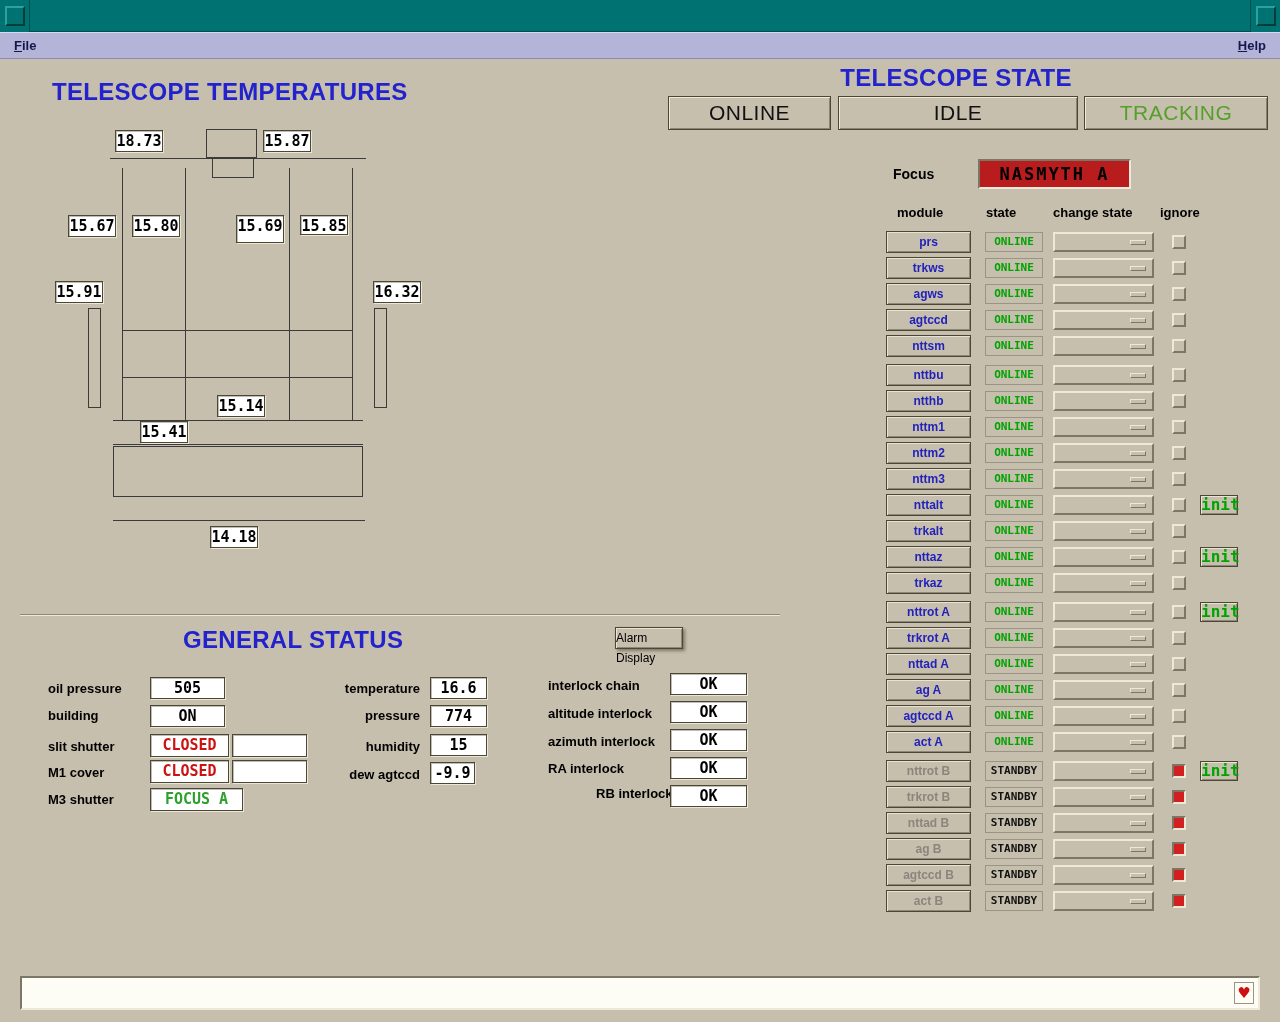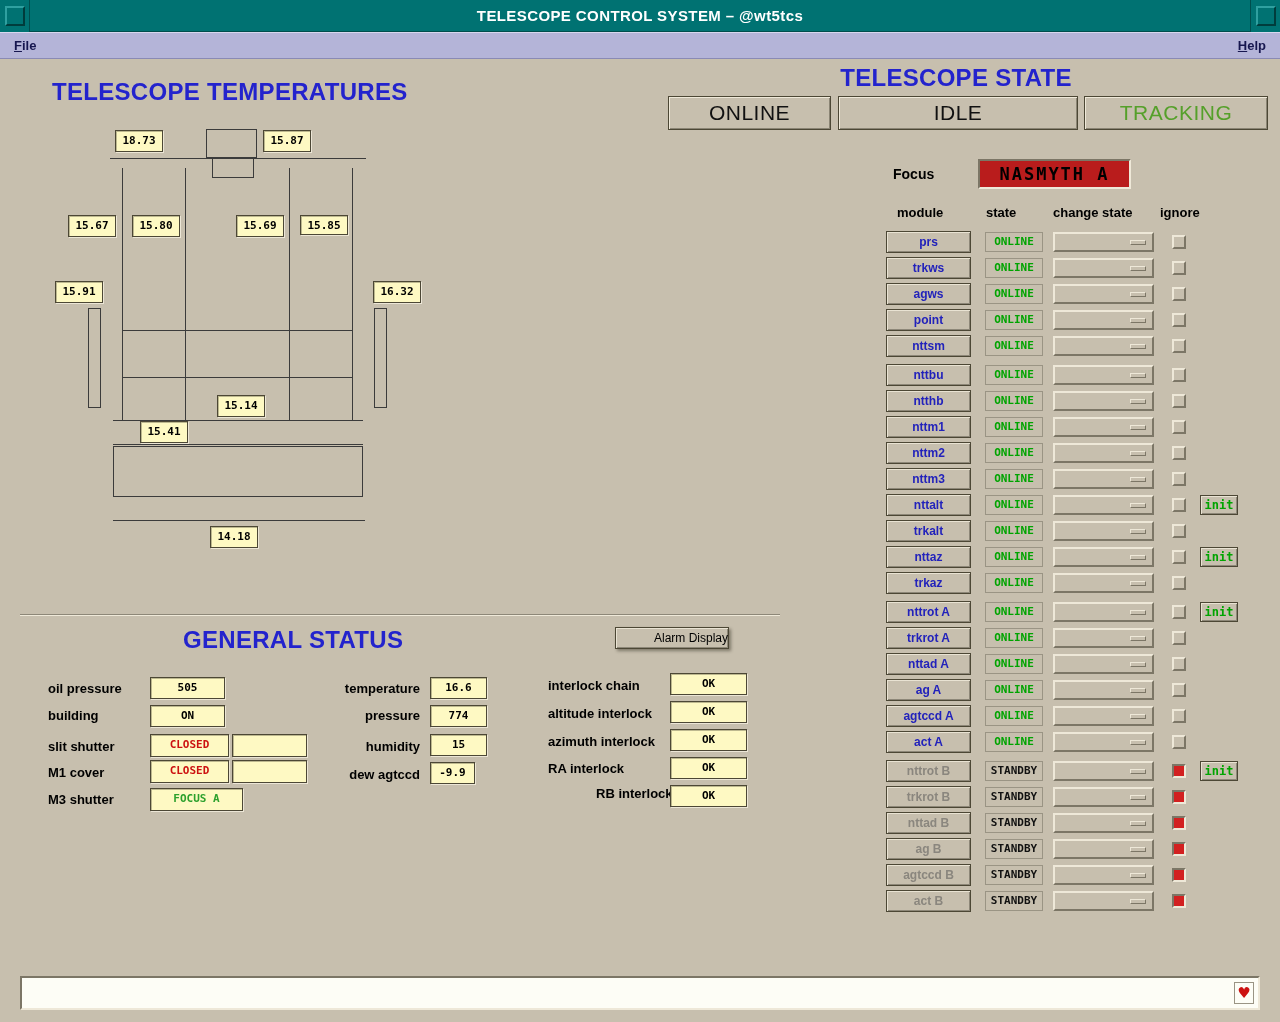--- a/index.html
+++ b/index.html
@@ -45,23 +45,23 @@
   .menu-help { right:10px; }
 
   
   .h-blue {
     position:absolute; color:#2323cd; font-size:24px; font-weight:bold;
     letter-spacing:.3px; white-space:nowrap;
   }
   .lab { position:absolute; font-size:13px; font-weight:bold; color:#000; white-space:nowrap; }
   .lab-r { text-align:right; width:90px; }
   .vbox {
-    position:absolute; background:#fef9c3; border:1px solid #4c4735;
+    position:absolute; background:#ffffff; border:1px solid #4c4735;
     box-shadow: inset 1px 1px 0 rgba(70,62,45,.35), 1px 1px 0 #ece6d6;
-    font-family:"DejaVu Sans Mono", monospace; font-weight:bold; font-size:11px;
+    font-family:"DejaVu Sans Mono", monospace; font-weight:bold; font-size:15px;
     color:#000; text-align:center; line-height:20px; white-space:nowrap;
   }
   .red   { color:#cc1111; }
   .green { color:#2da12d; }
 
   .sl { position:absolute; background:#3b3b3b; }
   .sr { position:absolute; border:1px solid #3b3b3b; background:transparent; }
 
   .sep-h {
     position:absolute; left:20px; top:614px; width:760px; height:2px;
@@ -130,30 +130,30 @@
   .mod-chk.on {
     background:#d22020;
     border-top-color:#7c7666; border-left-color:#7c7666;
     border-bottom-color:#eee8d8; border-right-color:#eee8d8;
   }
   .init-btn {
     position:absolute; left:314px; top:1px; width:38px; height:20px;
     background:#c7bfae; border:1px solid #4c4735;
     box-shadow: inset 1px 1px 0 #e9e3d3, inset -1px -1px 0 #8d8778;
     color:#00a400; font-family:"DejaVu Sans Mono", monospace;
-    font-weight:bold; font-size:12px; text-align:center; line-height:18px;
+    font-weight:bold; font-size:16px; text-align:center; line-height:18px;
     cursor:default;
   }
 
   
   .alarm-btn {
-    position:absolute; left:615px; top:627px; width:114px; height:22px;
+    position:absolute; left:615px; top:627px; width:68px; height:22px;
     background:#c7bfae; border:1px solid #4c4735;
     box-shadow: inset 1px 1px 0 #e9e3d3, inset -1px -1px 0 #8d8778, 2px 2px 3px rgba(40,36,25,.45);
-    font-size:12px; color:#000; text-align:right; line-height:20px; cursor:default;
+    font-size:12px; color:#000; text-align:left; line-height:20px; cursor:default;
   }
 
   
   .msg {
     position:absolute; left:20px; top:976px; width:1240px; height:34px;
     background:#fdfdf6;
     border-top:2px solid #7c7666; border-left:2px solid #7c7666;
     border-bottom:2px solid #eee8d8; border-right:2px solid #eee8d8;
     font-family:"DejaVu Sans Mono", monospace; font-size:13px; line-height:30px;
     padding:0 6px; color:#000;
@@ -168,21 +168,20 @@
 </head>
 <body>
 
 <div class="titlebar">
   <div class="tb-corner left">
     <div class="tb-inner"></div>
   </div>
   <div class="tb-corner right">
     <div class="tb-inner"></div>
   </div>
-  <div class="tb-title">TELESCOPE CONTROL SYSTEM – @wt5tcs</div>
 </div>
 
 <div class="menubar">
   <div class="menu-item menu-file">File</div>
   <div class="menu-item menu-help">Help</div>
 </div>
 
 <div class="h-blue" style="left:52px;top:78px;">TELESCOPE TEMPERATURES</div>
 
 <div>
@@ -199,21 +198,21 @@
   <div class="sl" style="left:113px;top:420px;width:250px;height:1px"></div>
   <div class="sl" style="left:113px;top:444px;width:250px;height:1px"></div>
   <div class="sr" style="left:113px;top:446px;width:250px;height:51px"></div>
   <div class="sl" style="left:113px;top:520px;width:252px;height:1px"></div>
 </div>
 
 <div class="vbox" style="left:115px;top:130px;width:48px;height:22px">18.73</div>
 <div class="vbox" style="left:263px;top:130px;width:48px;height:22px">15.87</div>
 <div class="vbox" style="left:68px;top:215px;width:48px;height:22px">15.67</div>
 <div class="vbox" style="left:132px;top:215px;width:48px;height:22px">15.80</div>
-<div class="vbox" style="left:236px;top:215px;width:48px;height:22px">15.69</div>
+<div class="vbox" style="left:236px;top:215px;width:48px;height:28px">15.69</div>
 <div class="vbox" style="left:300px;top:215px;width:48px;height:20px">15.85</div>
 <div class="vbox" style="left:55px;top:281px;width:48px;height:22px">15.91</div>
 <div class="vbox" style="left:373px;top:281px;width:48px;height:22px">16.32</div>
 <div class="vbox" style="left:217px;top:395px;width:48px;height:22px">15.14</div>
 <div class="vbox" style="left:140px;top:421px;width:48px;height:22px">15.41</div>
 <div class="vbox" style="left:210px;top:526px;width:48px;height:22px">14.18</div>
 
 <div class="h-blue" style="left:668px;top:64px;width:576px;text-align:center;">TELESCOPE STATE</div>
 
 <div class="state-box" style="left:668px;width:163px;">ONLINE</div>
@@ -247,21 +246,21 @@
     </div>
     <div class="mod-row">
       <div class="mod-btn">agws</div>
       <div class="mod-state online">ONLINE</div>
       <div class="mod-dd">
         <span class="dd-dash"></span>
       </div>
       <div class="mod-chk"></div>
     </div>
     <div class="mod-row">
-      <div class="mod-btn">point</div>
+      <div class="mod-btn">agtccd</div>
       <div class="mod-state online">ONLINE</div>
       <div class="mod-dd">
         <span class="dd-dash"></span>
       </div>
       <div class="mod-chk"></div>
     </div>
     <div class="mod-row">
       <div class="mod-btn">nttsm</div>
       <div class="mod-state online">ONLINE</div>
       <div class="mod-dd">

